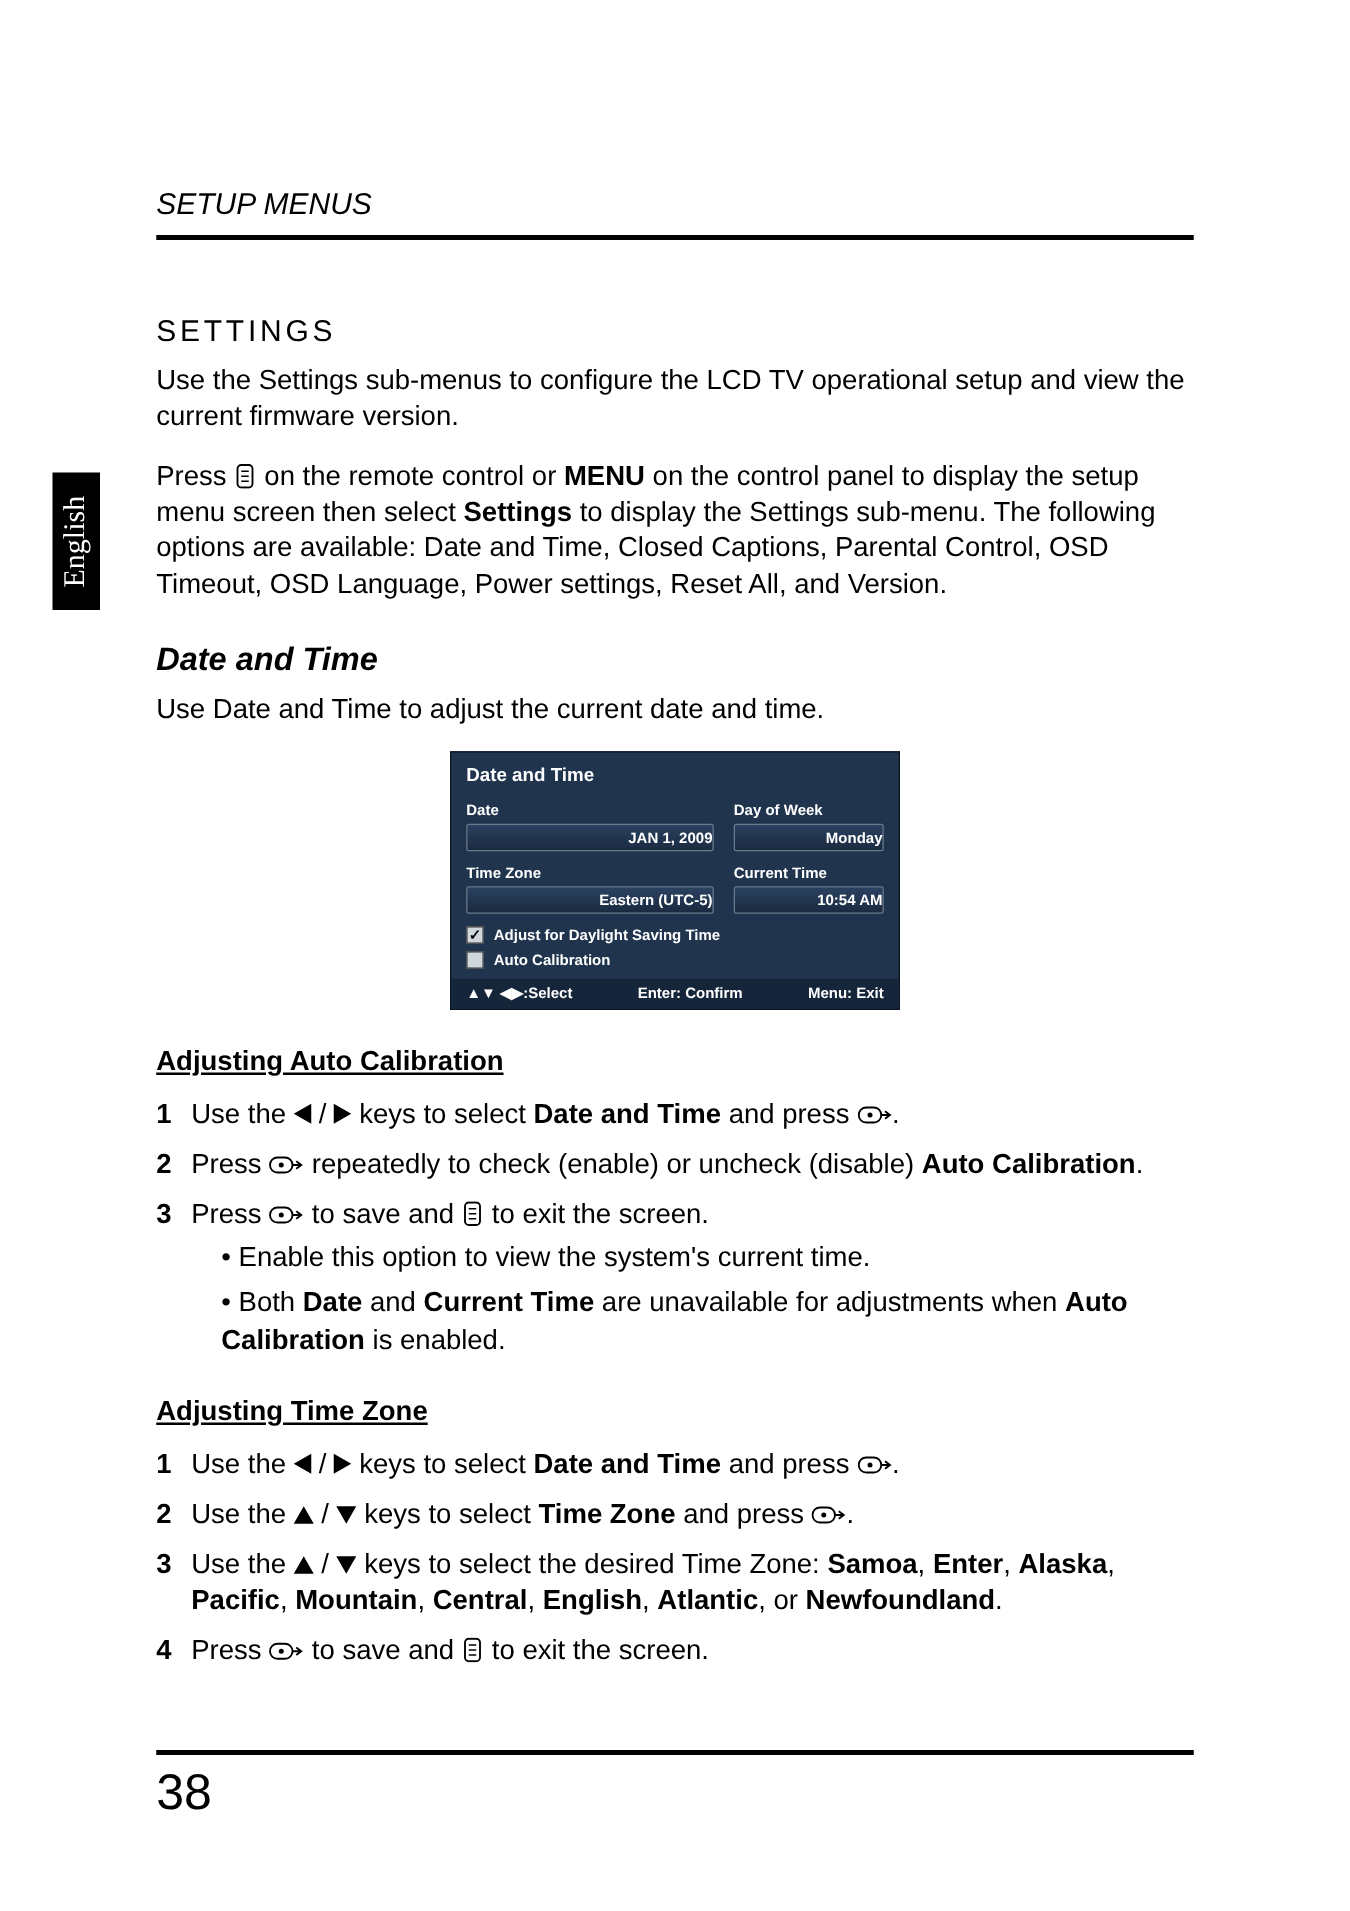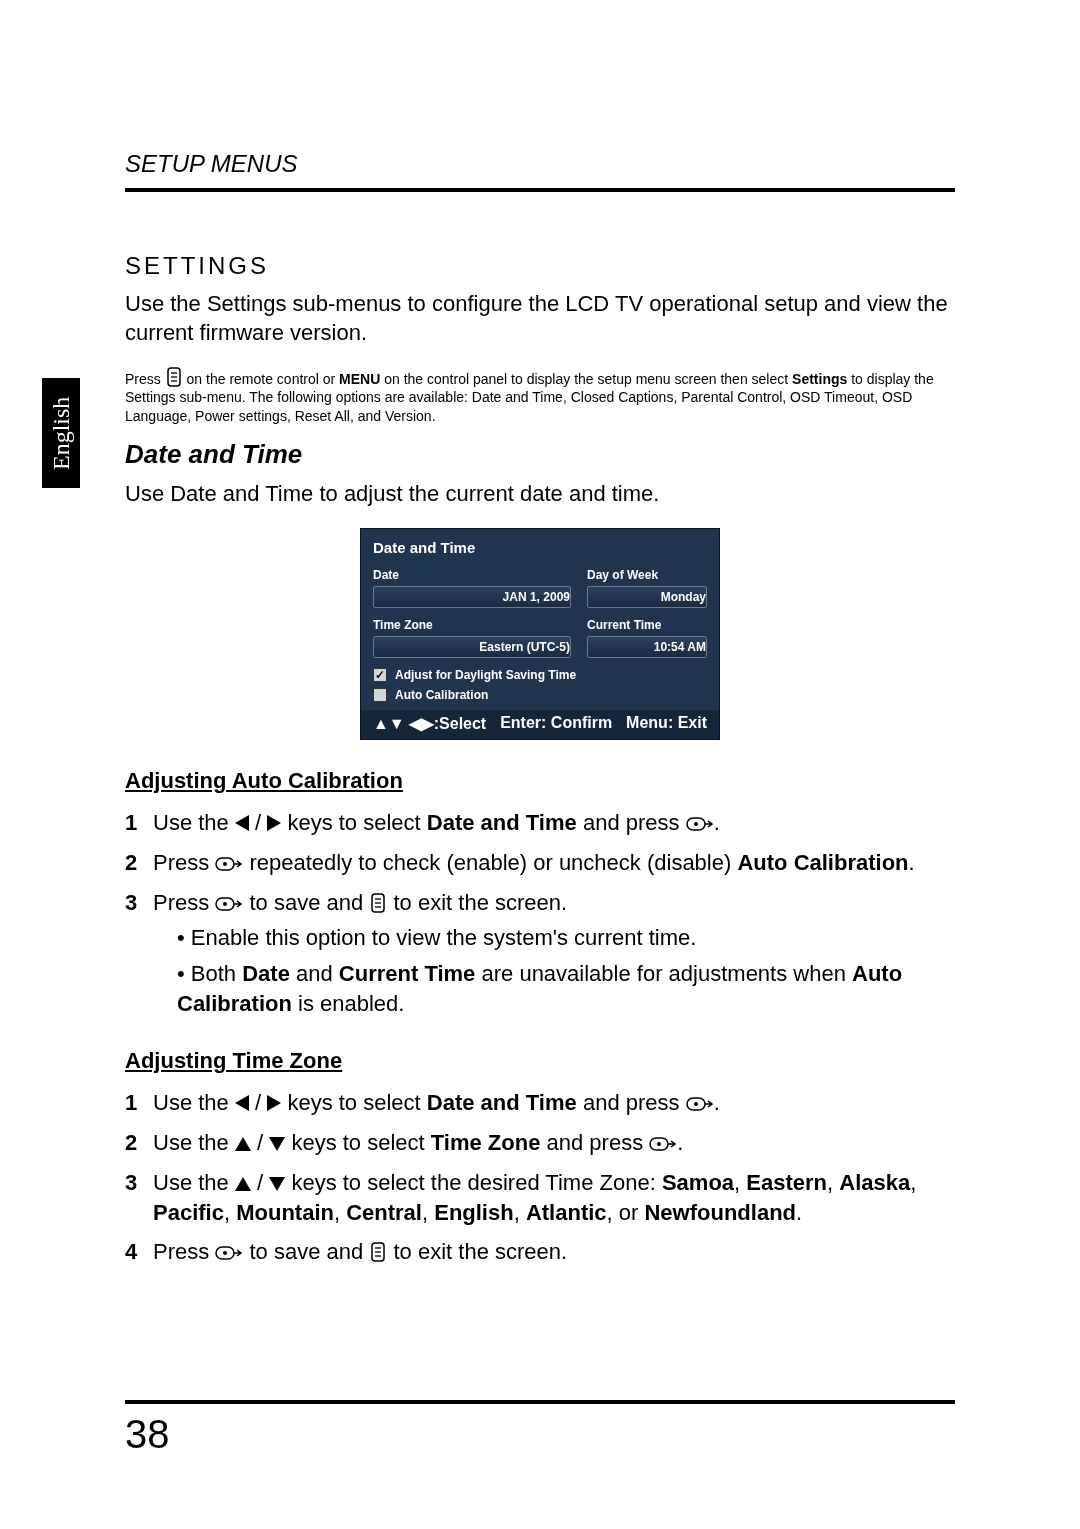--- a/index.html
+++ b/index.html
@@ -39,21 +39,21 @@
     transform: rotate(180deg);
   }
 
   h2.settings {
     font-size: 24px;
     letter-spacing: 3px;
     font-weight: normal;
     margin-bottom: 10px;
   }
   p.body { font-size: 22px; line-height: 1.3; margin-bottom: 20px; }
-  p.body2 { font-size: 14px; line-height: 1.3; margin-bottom: 14px; }
+  p.body2 { font-size: 22px; line-height: 1.3; margin-bottom: 30px; }
 
   h3.subsection {
     font-style: italic;
     font-weight: bold;
     font-size: 26px;
     margin-bottom: 10px;
   }
 
   
   .osd {
@@ -85,21 +85,21 @@
   .osd-checkbox {
     width: 14px; height: 14px; background: #cfd6dc; border: 1px solid #333;
     display: inline-flex; align-items: center; justify-content: center;
     color: #000; font-size: 12px; font-weight: bold;
   }
   .osd-footer {
     margin: 8px -12px 0 -12px;
     padding: 4px 12px 6px 12px;
     background: #16263a;
     display: flex; justify-content: space-between;
-    font-size: 16px; font-weight: bold;
+    font-size: 12px; font-weight: bold;
   }
 
   .sub-head {
     font-weight: bold;
     text-decoration: underline;
     font-size: 22px;
     margin-bottom: 14px;
   }
   ol.steps { list-style: none; font-size: 22px; line-height: 1.35; margin-bottom: 24px; }
   ol.steps > li { display: flex; margin-bottom: 10px; }
@@ -296,21 +296,21 @@
     </span>
       </li>
     <li>
         <span class="num">3</span>
         <span class="txt">
       <span>Use the </span>
       <span class="tri tri-up"></span> /
       <span class="tri tri-down"></span>
       <span> keys to select the desired Time Zone: </span>
       <b>Samoa</b>, 
-      <b>Eastern</b>, 
+      <b>Enter</b>, 
       <b>Alaska</b>, 
       <b>Pacific</b>, 
       <b>Mountain</b>, 
       <b>Central</b>, 
       <b>English</b>, 
       <b>Atlantic</b><span>, or </span>
       <b>Newfoundland</b>.
     </span>
       </li>
     <li>

